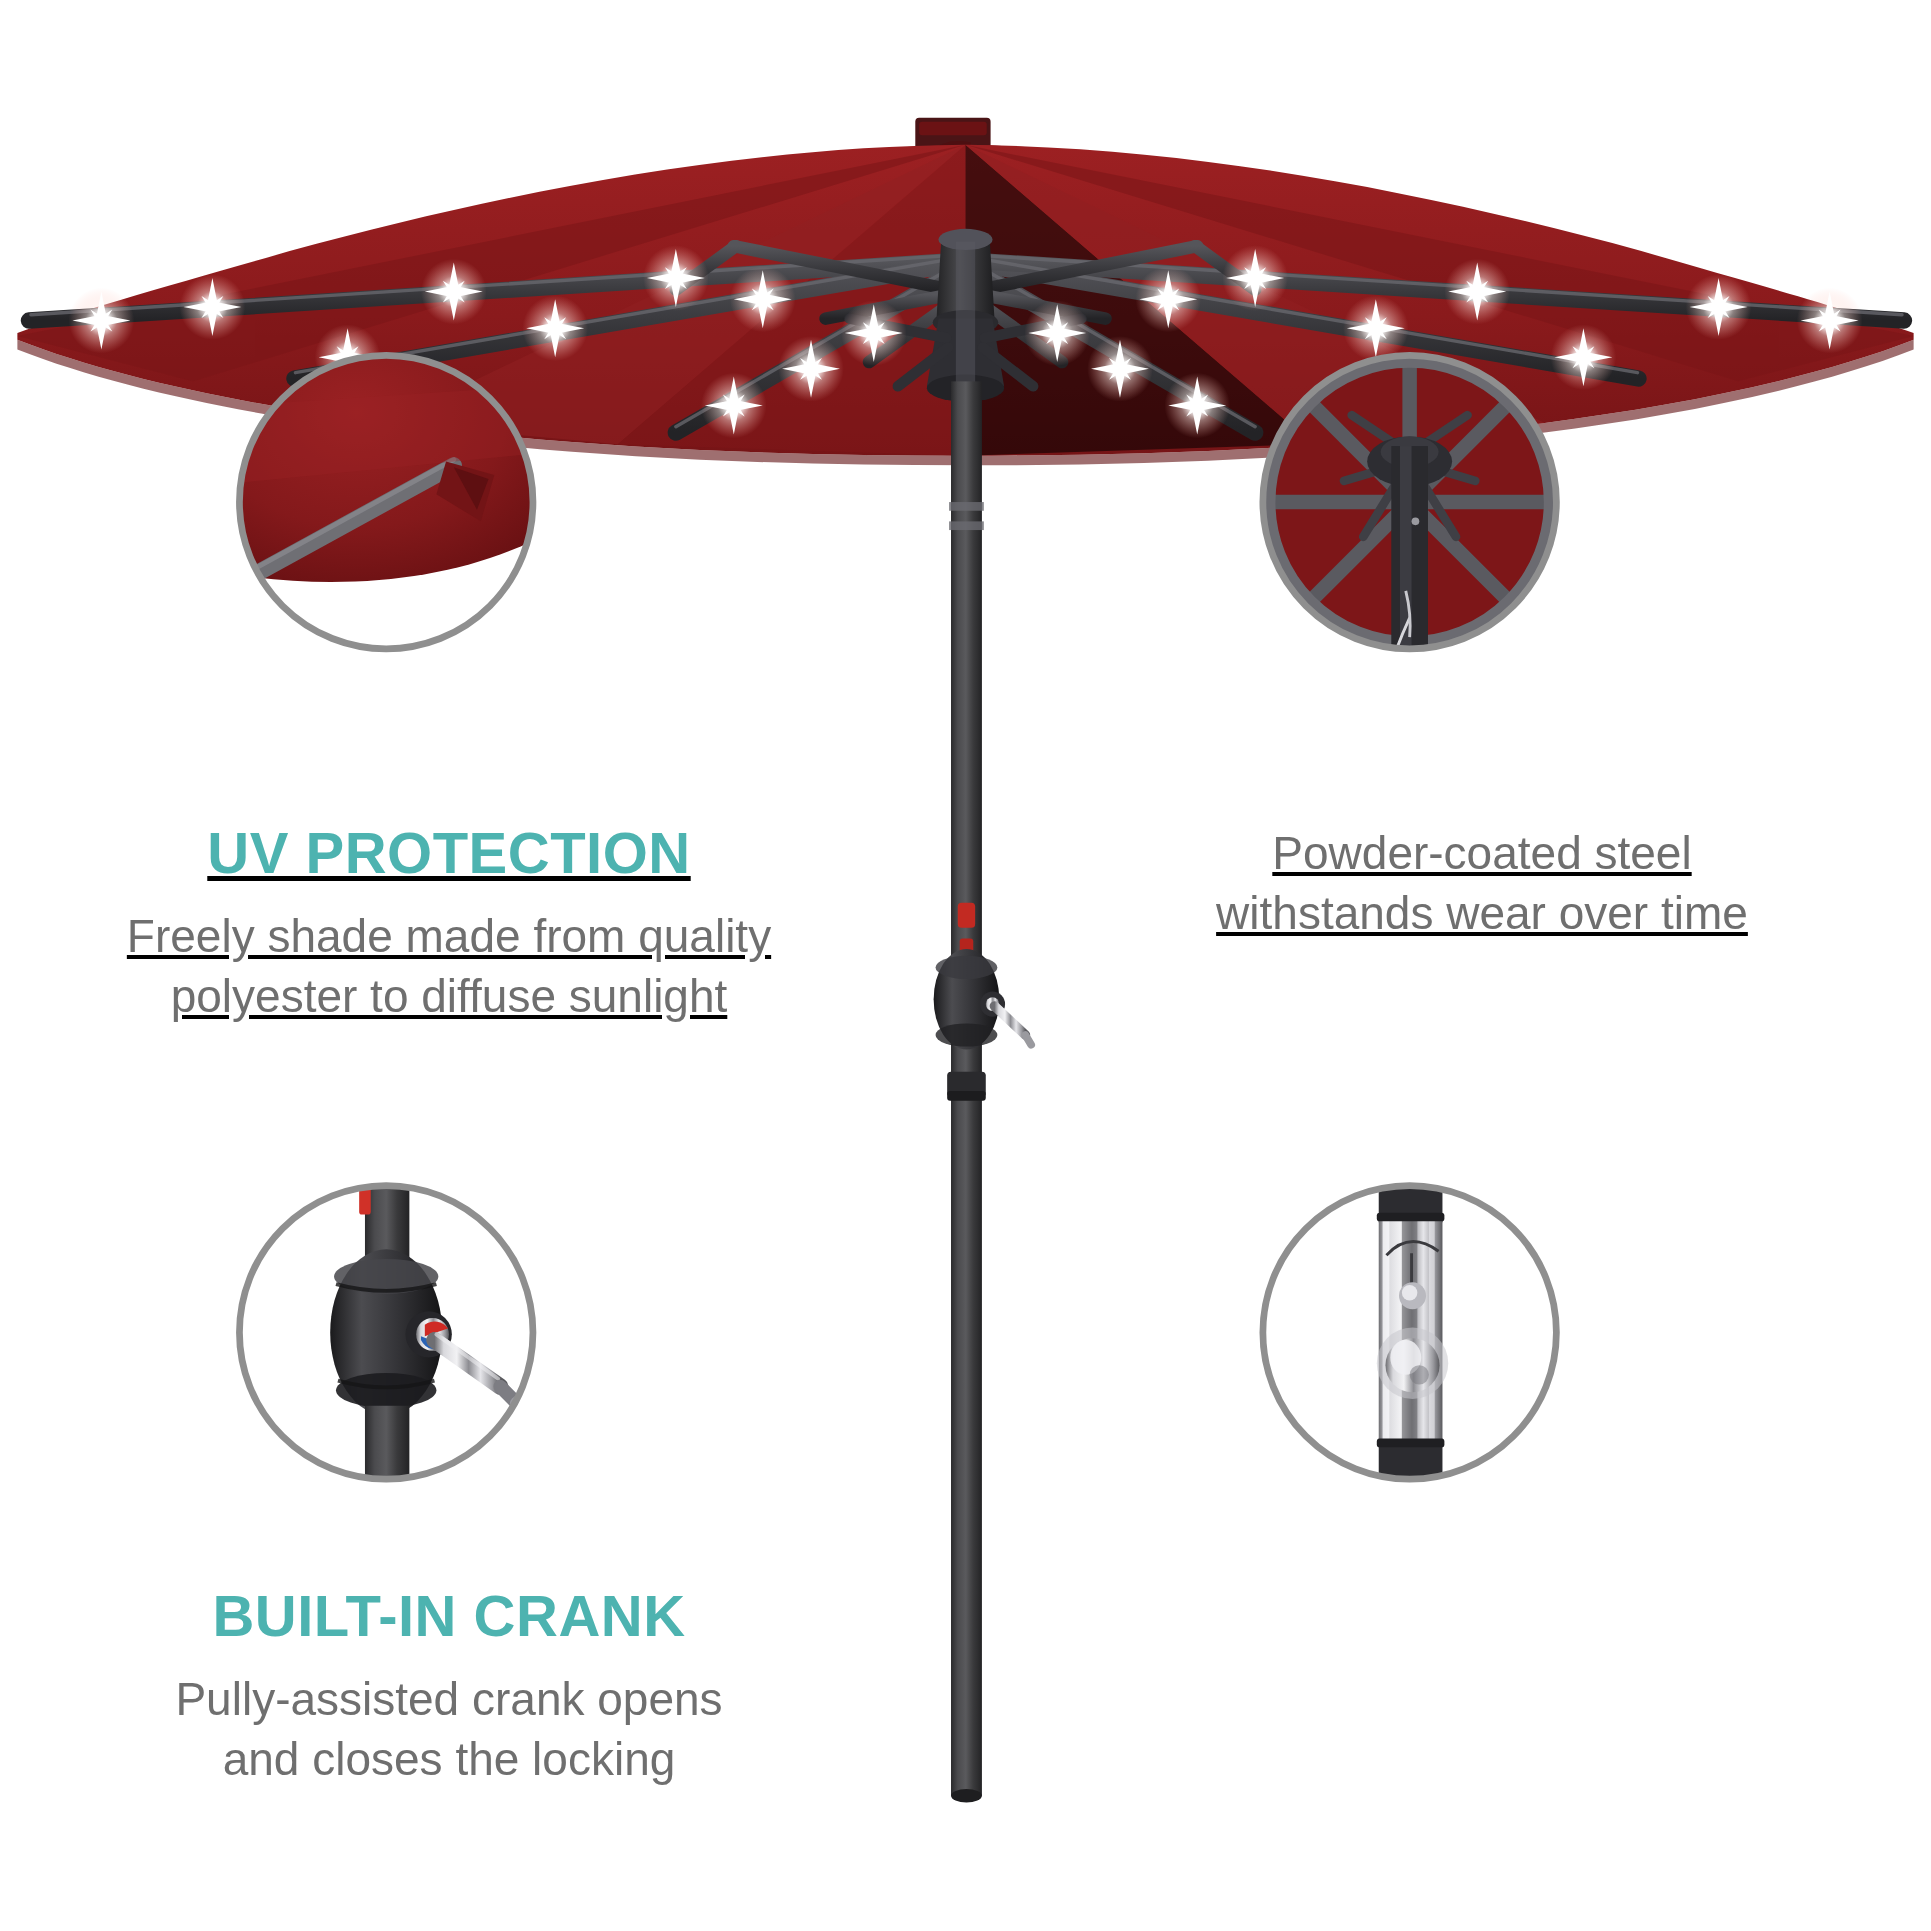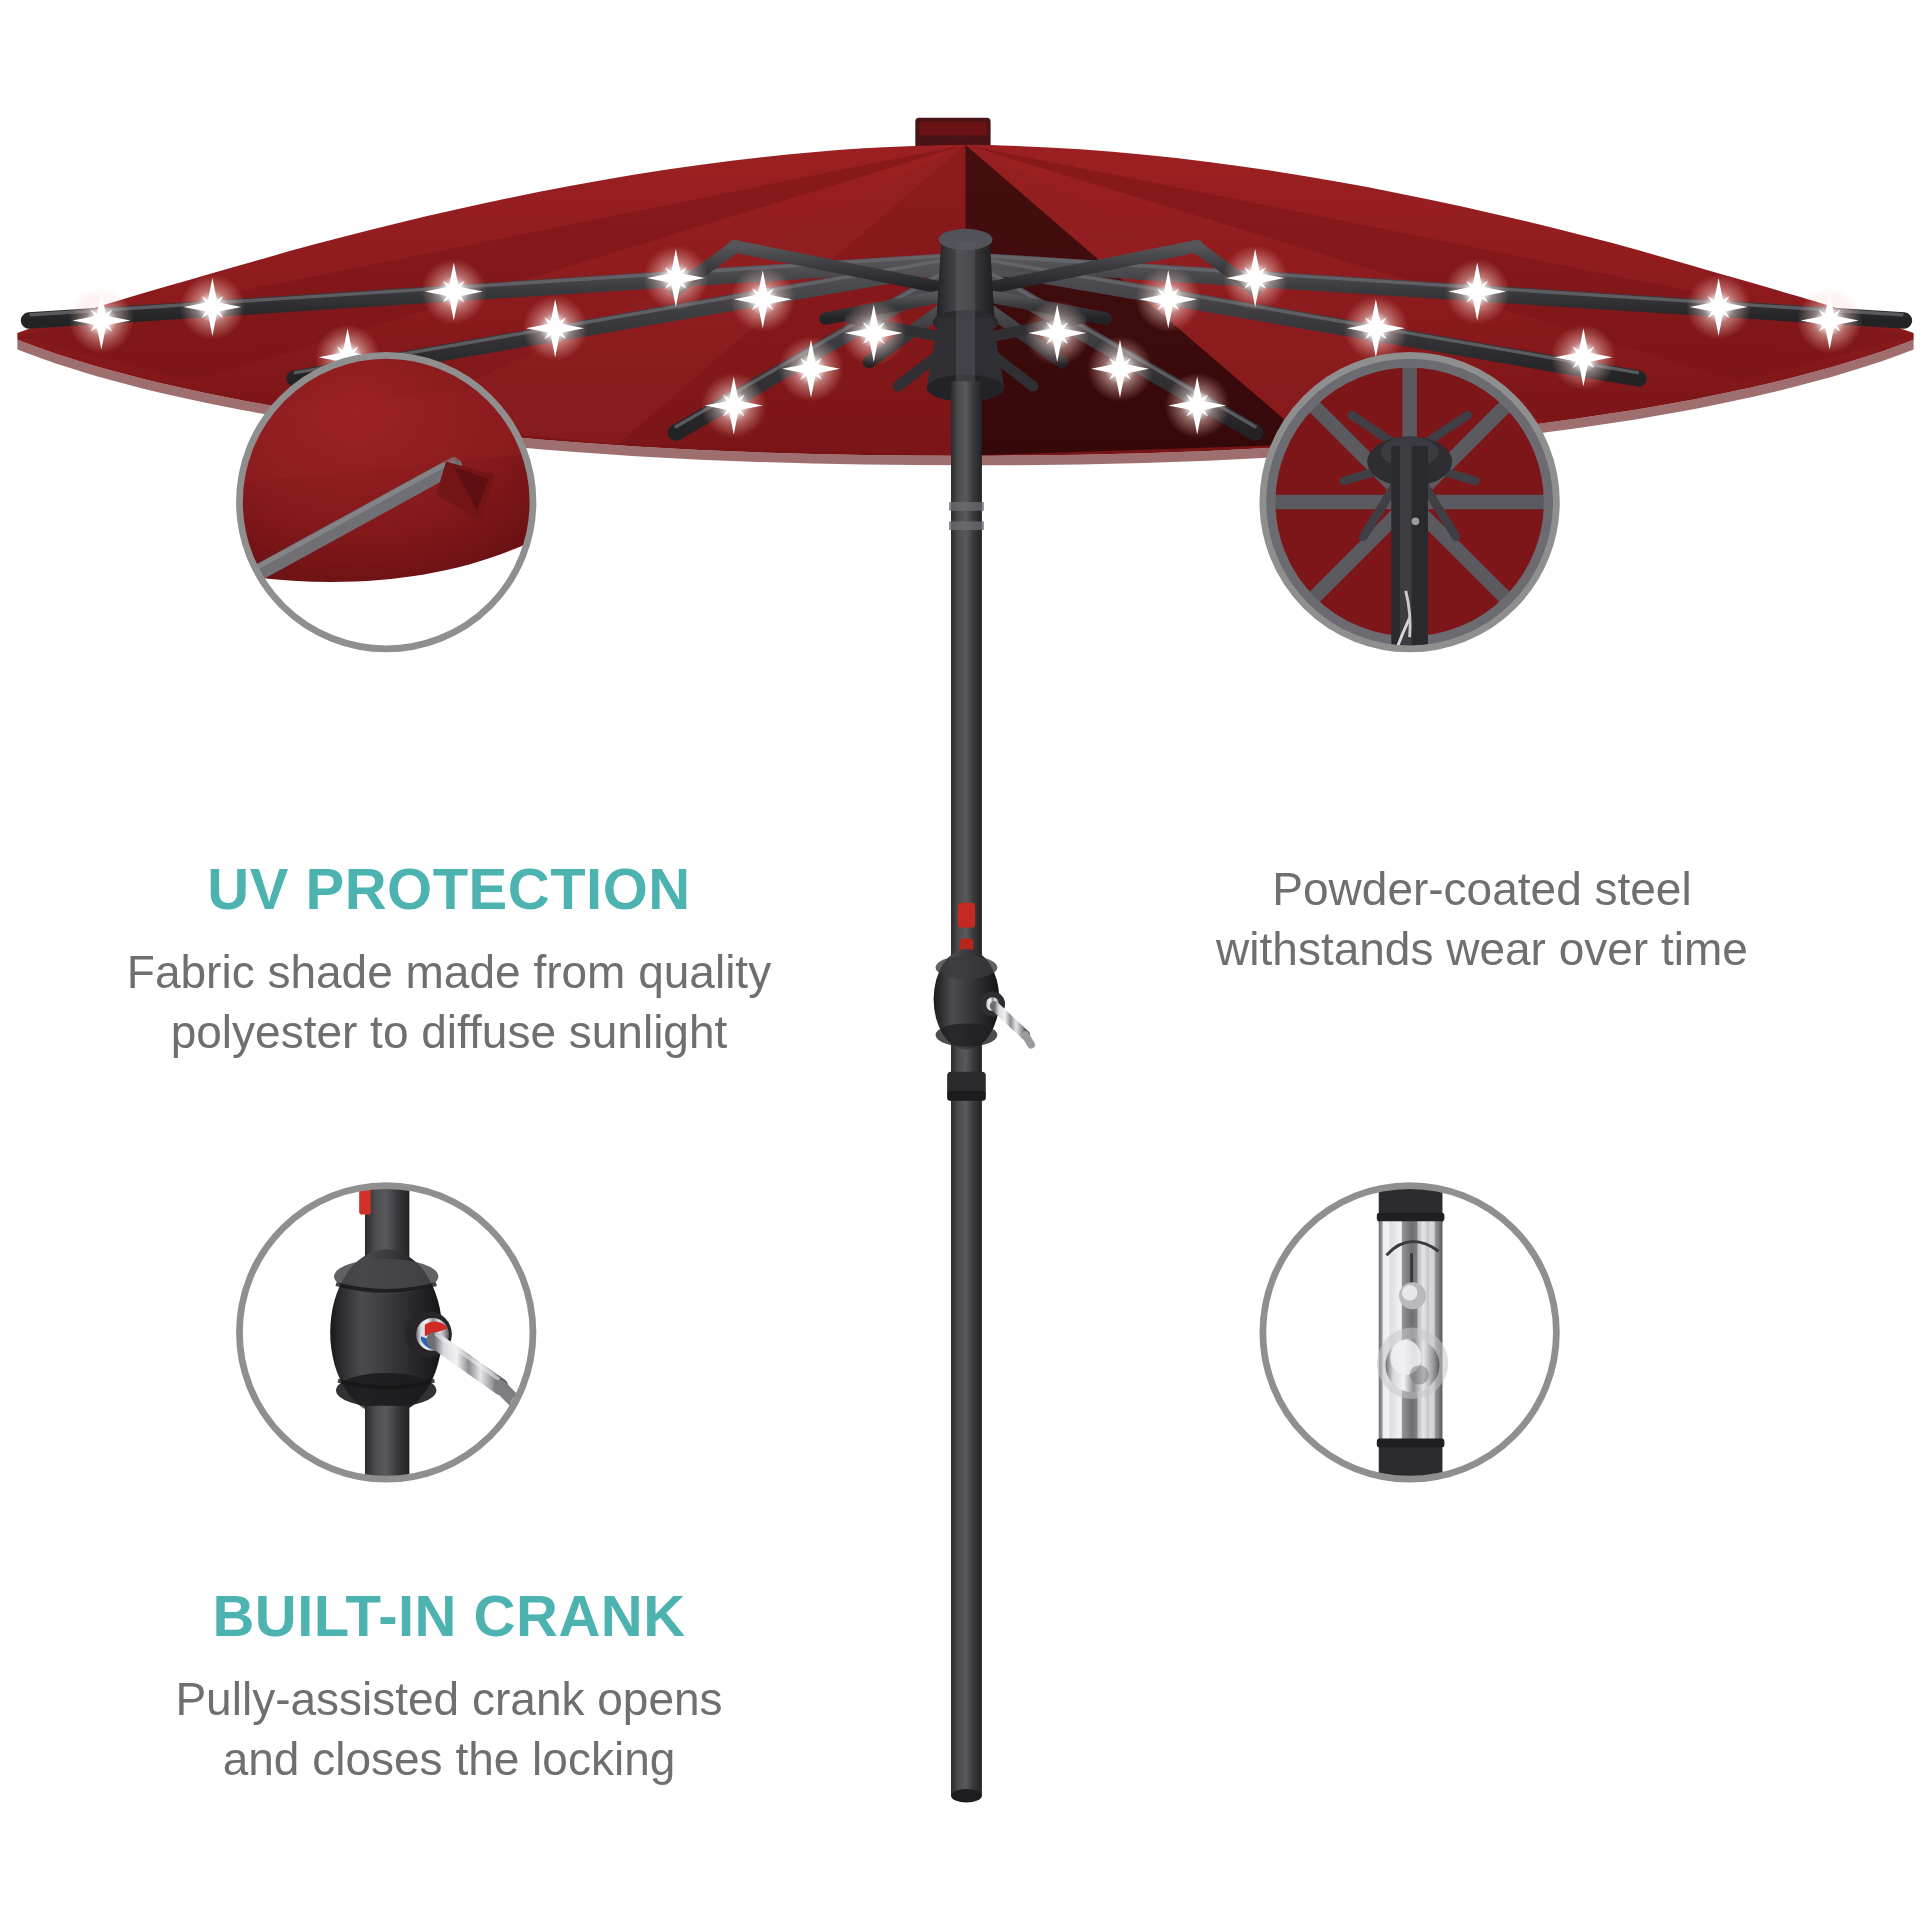--- a/index.html
+++ b/index.html
@@ -27,21 +27,21 @@
 
   
   .feature-block {
     position: absolute;
     width: 830px;
     text-align: center;
   }
   .feature-block.left  { left: 34px; }
   .feature-block.right { left: 1067px; }
 
-  .feature-block.row-top    { top: 860px; }
+  .feature-block.row-top    { top: 824px; text-decoration: underline; }
   .feature-block.row-bottom { top: 1564px; margin-top: 23px; }
 
   .feature-title {
     font-family: "Liberation Sans", sans-serif;
     font-size: 58px;
     font-weight: bold;
     letter-spacing: 0.5px;
     color: #4db3b0;
     margin: 0 0 25px 0;
     line-height: 1.0;
@@ -415,21 +415,21 @@
 
         <rect x="1426" y="1256" width="70" height="9" rx="3" fill="#1f1f22"></rect>
         <rect x="1426" y="1490" width="70" height="9" rx="3" fill="#1f1f22"></rect>
       </g>
       <circle cx="1460" cy="1380" r="152" fill="none" stroke="#8f8f8f" stroke-width="7"></circle>
     </g>
   </svg>
 
   <div class="feature-block left row-top">
     <h2 class="feature-title">UV PROTECTION</h2>
-    <p class="feature-desc">Fabric shade made from quality
+    <p class="feature-desc">Freely shade made from quality
 polyester to diffuse sunlight</p>
   </div>
 
   <div class="feature-block right row-top">
     <p class="feature-desc">Powder-coated steel
 withstands wear over time</p>
   </div>
 
   <div class="feature-block left row-bottom">
     <h2 class="feature-title">BUILT-IN CRANK</h2>

